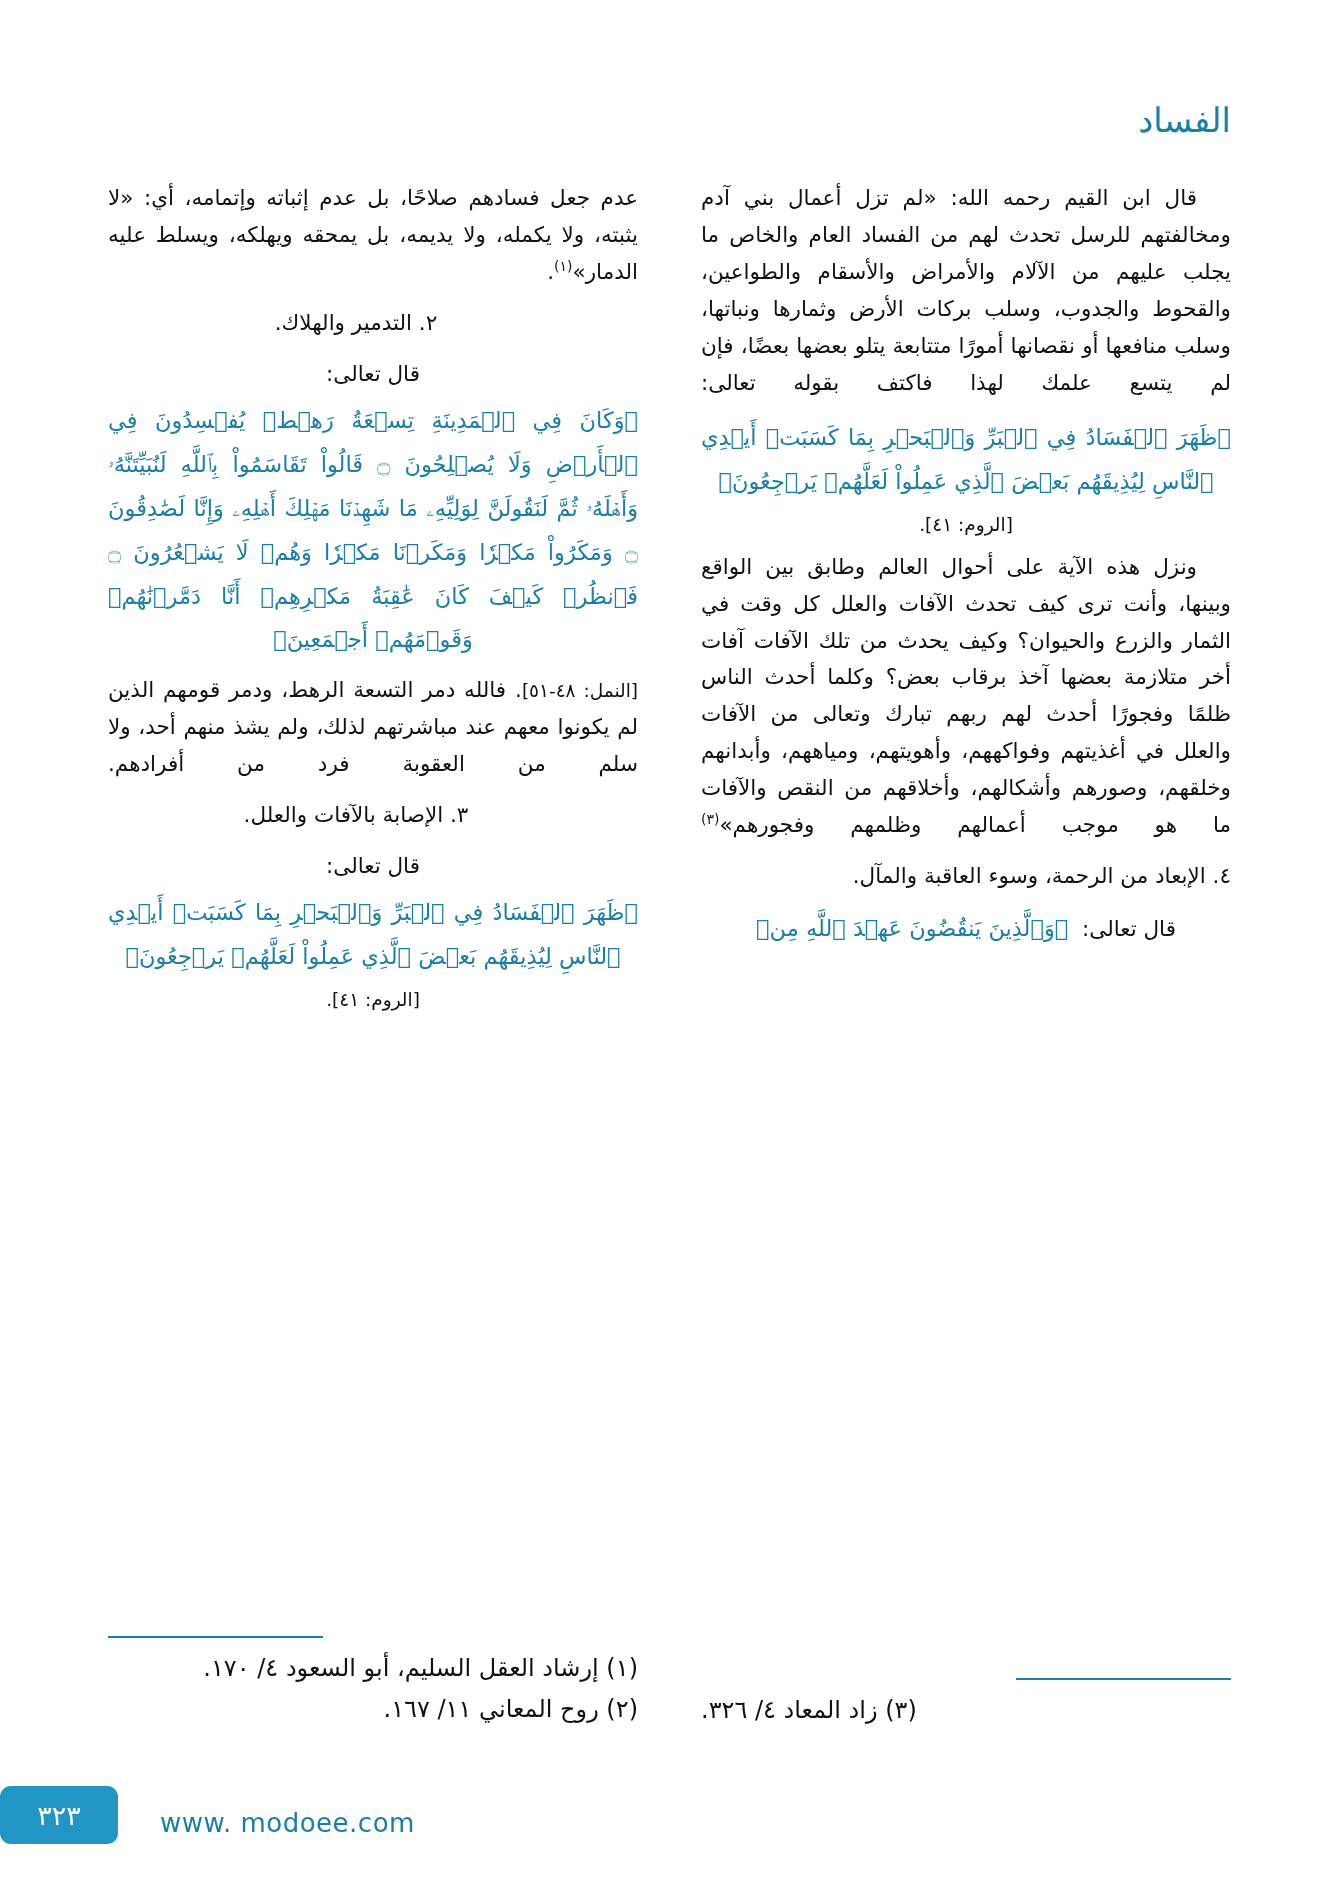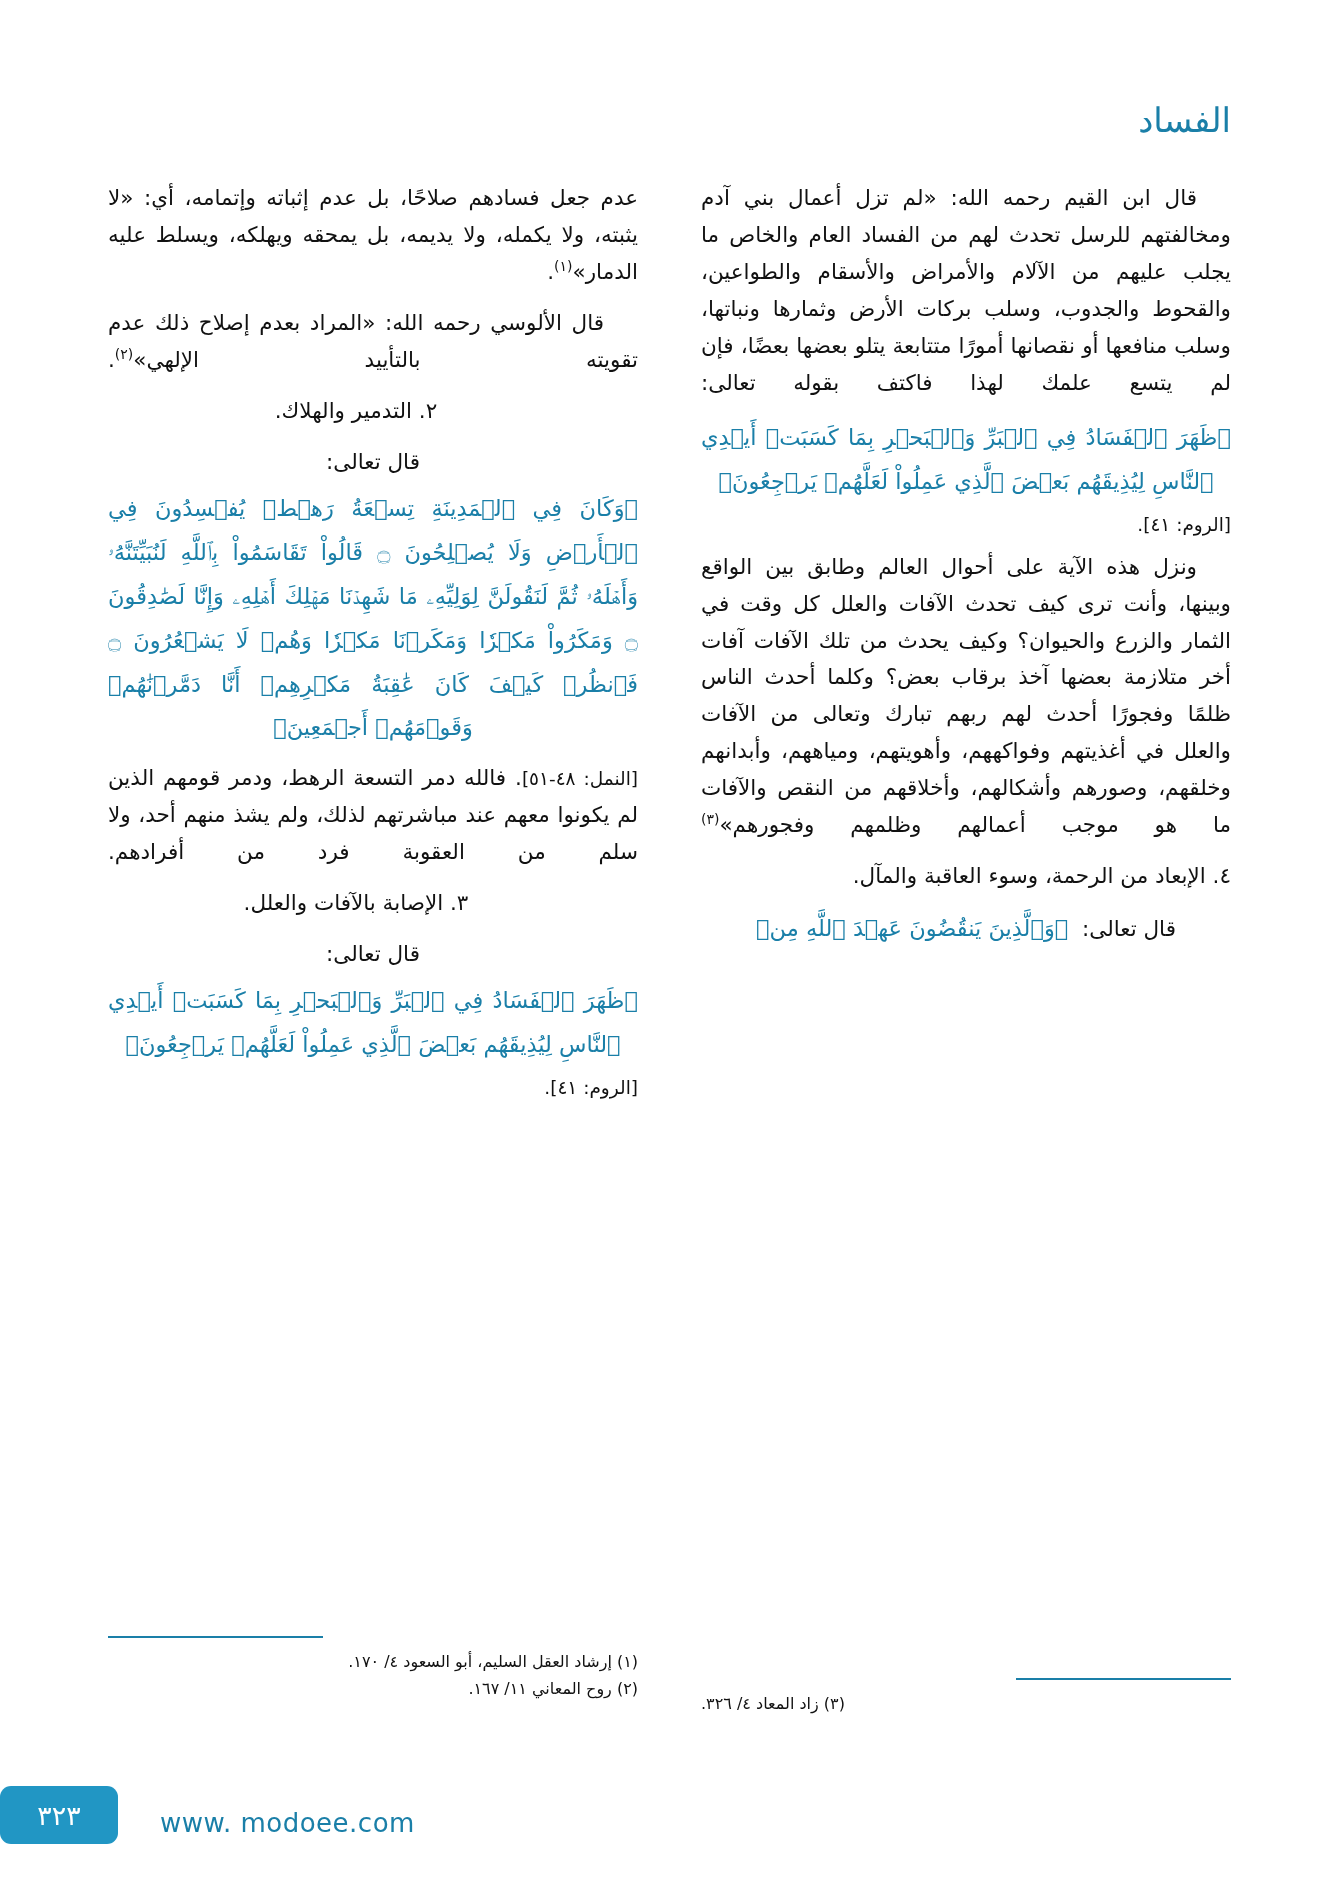--- a/index.html
+++ b/index.html
@@ -75,21 +75,21 @@
     line-height: 1.95;
     text-align: justify;
     text-align-last: center;
     margin: 6px 0 10px 0;
     font-family: "DejaVu Sans", sans-serif;
     direction: rtl;
   }
   .ref {
     font-size: 18.5px;
     color: #111111;
-    text-align: right;
+    text-align: center;
     direction: rtl;
     margin: 0 0 14px 0;
   }
   .ref-inline {
     font-size: 18.5px;
   }
   .sup {
     font-size: 14px;
     vertical-align: super;
   }
@@ -104,21 +104,21 @@
 
   
   .footnote-rule {
     position: absolute;
     height: 2px;
     background: #1a7fa8;
     width: 215px;
   }
   .footnotes {
     position: absolute;
-    font-size: 16px;
+    font-size: 24px;
     line-height: 1.7;
     direction: rtl;
   }
   .footnotes div { white-space: nowrap; }
 
   .fn-left {
     left: 108px;
     top: 1648px;
     width: 530px;
     text-align: right;
@@ -196,21 +196,20 @@
       <p class="indent"><span>ونزل هذه الآية على أحوال العالم وطابق بين الواقع وبينها، وأنت ترى كيف تحدث الآفات والعلل كل وقت في الثمار والزرع والحيوان؟ وكيف يحدث من تلك الآفات آفات أخر متلازمة بعضها آخذ برقاب بعض؟ وكلما أحدث الناس ظلمًا وفجورًا أحدث لهم ربهم تبارك وتعالى من الآفات والعلل في أغذيتهم وفواكههم، وأهويتهم، ومياههم، وأبدانهم وخلقهم، وصورهم وأشكالهم، وأخلاقهم من النقص والآفات ما هو موجب أعمالهم وظلمهم وفجورهم»</span><span class="sup">(٣)</span></p>
 
       <p class="last-right">٤. الإبعاد من الرحمة، وسوء العاقبة والمآل.</p>
 
       <p class="last-center"><span>قال تعالى:</span>&nbsp;&nbsp;<span style="color:#1a7fa8;font-size:22.5px;">﴿وَٱلَّذِينَ يَنقُضُونَ عَهۡدَ ٱللَّهِ مِنۡ</span></p>
     </div>
 
     <div class="col col-left">
       <p><span>عدم جعل فسادهم صلاحًا، بل عدم إثباته وإتمامه، أي: «لا يثبته، ولا يكمله، ولا يديمه، بل يمحقه ويهلكه، ويسلط عليه الدمار»</span><span class="sup">(١)</span><span>.</span></p>
 
-      <p class="indent"><span>قال الألوسي رحمه الله: «المراد بعدم إصلاح ذلك عدم تقويته بالتأييد الإلهي»</span><span class="sup">(٢)</span><span>.</span></p>
 
       <p class="num-head last-center">٢. التدمير والهلاك.</p>
 
 
       <p class="last-center" style="margin-bottom:4px;">قال تعالى:</p>
 
       <div class="quran">﴿وَكَانَ فِي ٱلۡمَدِينَةِ تِسۡعَةُ رَهۡطٖ يُفۡسِدُونَ فِي ٱلۡأَرۡضِ وَلَا يُصۡلِحُونَ ۝ قَالُواْ تَقَاسَمُواْ بِٱللَّهِ لَنُبَيِّتَنَّهُۥ وَأَهۡلَهُۥ ثُمَّ لَنَقُولَنَّ لِوَلِيِّهِۦ مَا شَهِدۡنَا مَهۡلِكَ أَهۡلِهِۦ وَإِنَّا لَصَٰدِقُونَ ۝ وَمَكَرُواْ مَكۡرٗا وَمَكَرۡنَا مَكۡرٗا وَهُمۡ لَا يَشۡعُرُونَ ۝ فَٱنظُرۡ كَيۡفَ كَانَ عَٰقِبَةُ مَكۡرِهِمۡ أَنَّا دَمَّرۡنَٰهُمۡ وَقَوۡمَهُمۡ أَجۡمَعِينَ﴾</div>
 
       <p><span class="ref-inline">[النمل: ٤٨-٥١]</span><span>. فالله دمر التسعة الرهط، ودمر قومهم الذين لم يكونوا معهم عند مباشرتهم لذلك، ولم يشذ منهم أحد، ولا سلم من العقوبة فرد من أفرادهم.</span></p>
 

